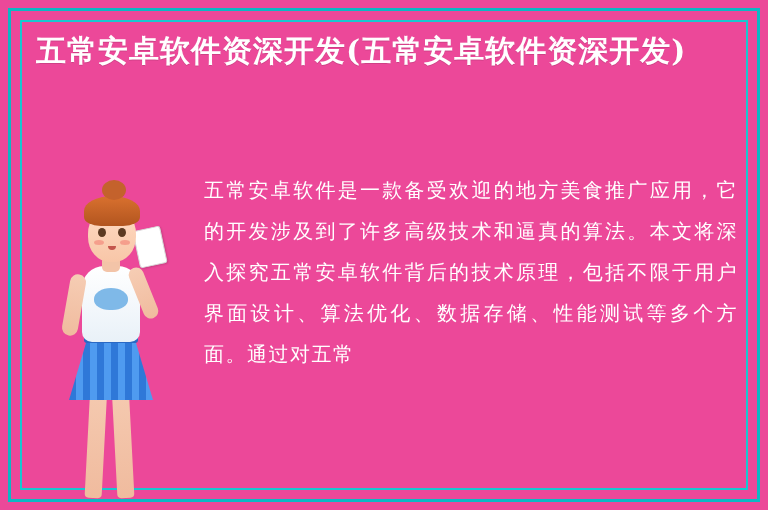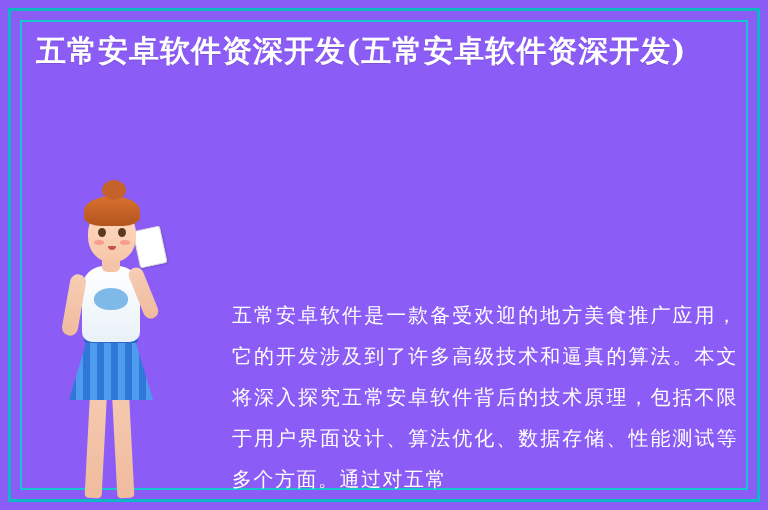--- a/index.html
+++ b/index.html
@@ -10,21 +10,21 @@
     width: 768px;
     height: 510px;
     overflow: hidden;
     background: #05e7ec;
     font-family: "DejaVu Sans", sans-serif;
   }
   #page {
     position: relative;
     width: 768px;
     height: 510px;
-    background: #8b5cf6;
+    background: #ec4899;
     box-sizing: border-box;
   }
   
   #frame-outer {
     position: absolute;
     left: 8px;
     top: 8px;
     right: 8px;
     bottom: 8px;
     border: 3px solid #0bb8c4;
@@ -55,22 +55,21 @@
     letter-spacing: 1px;
     width: 700px;
     text-shadow: 0 1px 0 rgba(0,0,0,0.12);
   }
   #body-row {
     position: absolute;
     left: 0;
     top: 140px;
     right: 0;
     display: flex;
-    align-items: flex-end;
-    gap: 28px;
+    align-items: flex-start;
   }
   #figure {
     position: relative;
     width: 150px;
     height: 330px;
     flex: 0 0 150px;
   }
   #paragraph {
     flex: 1 1 auto;
     margin-left: 18px;

